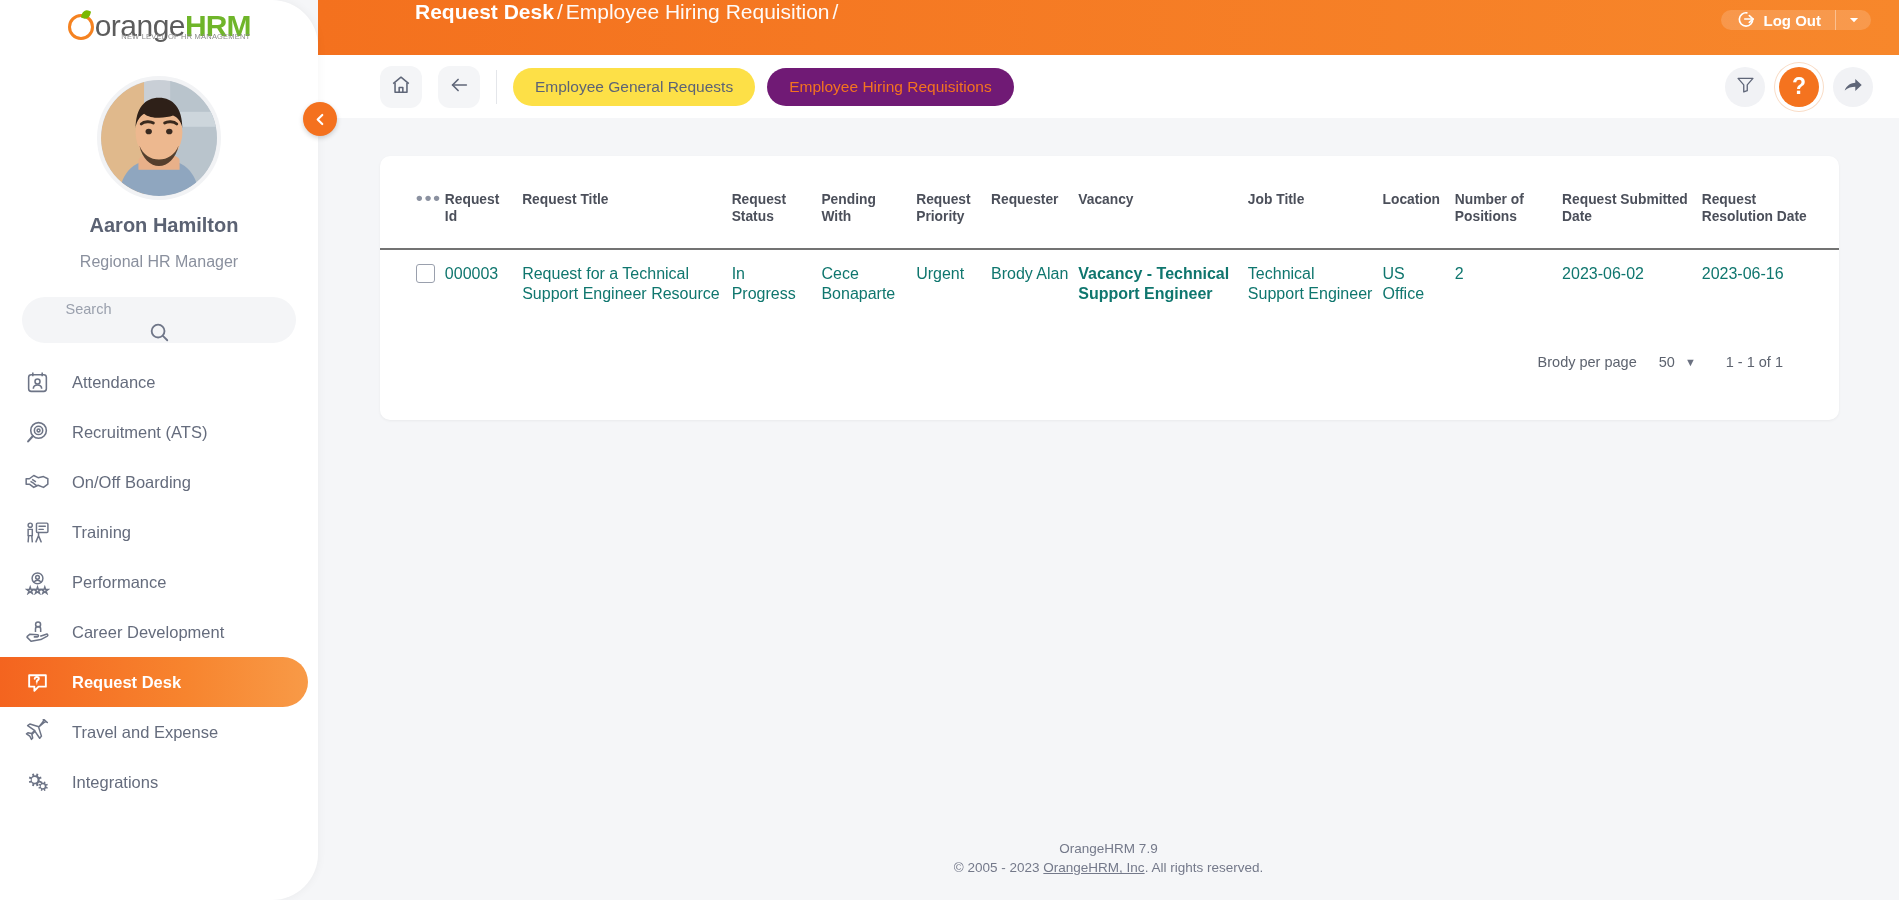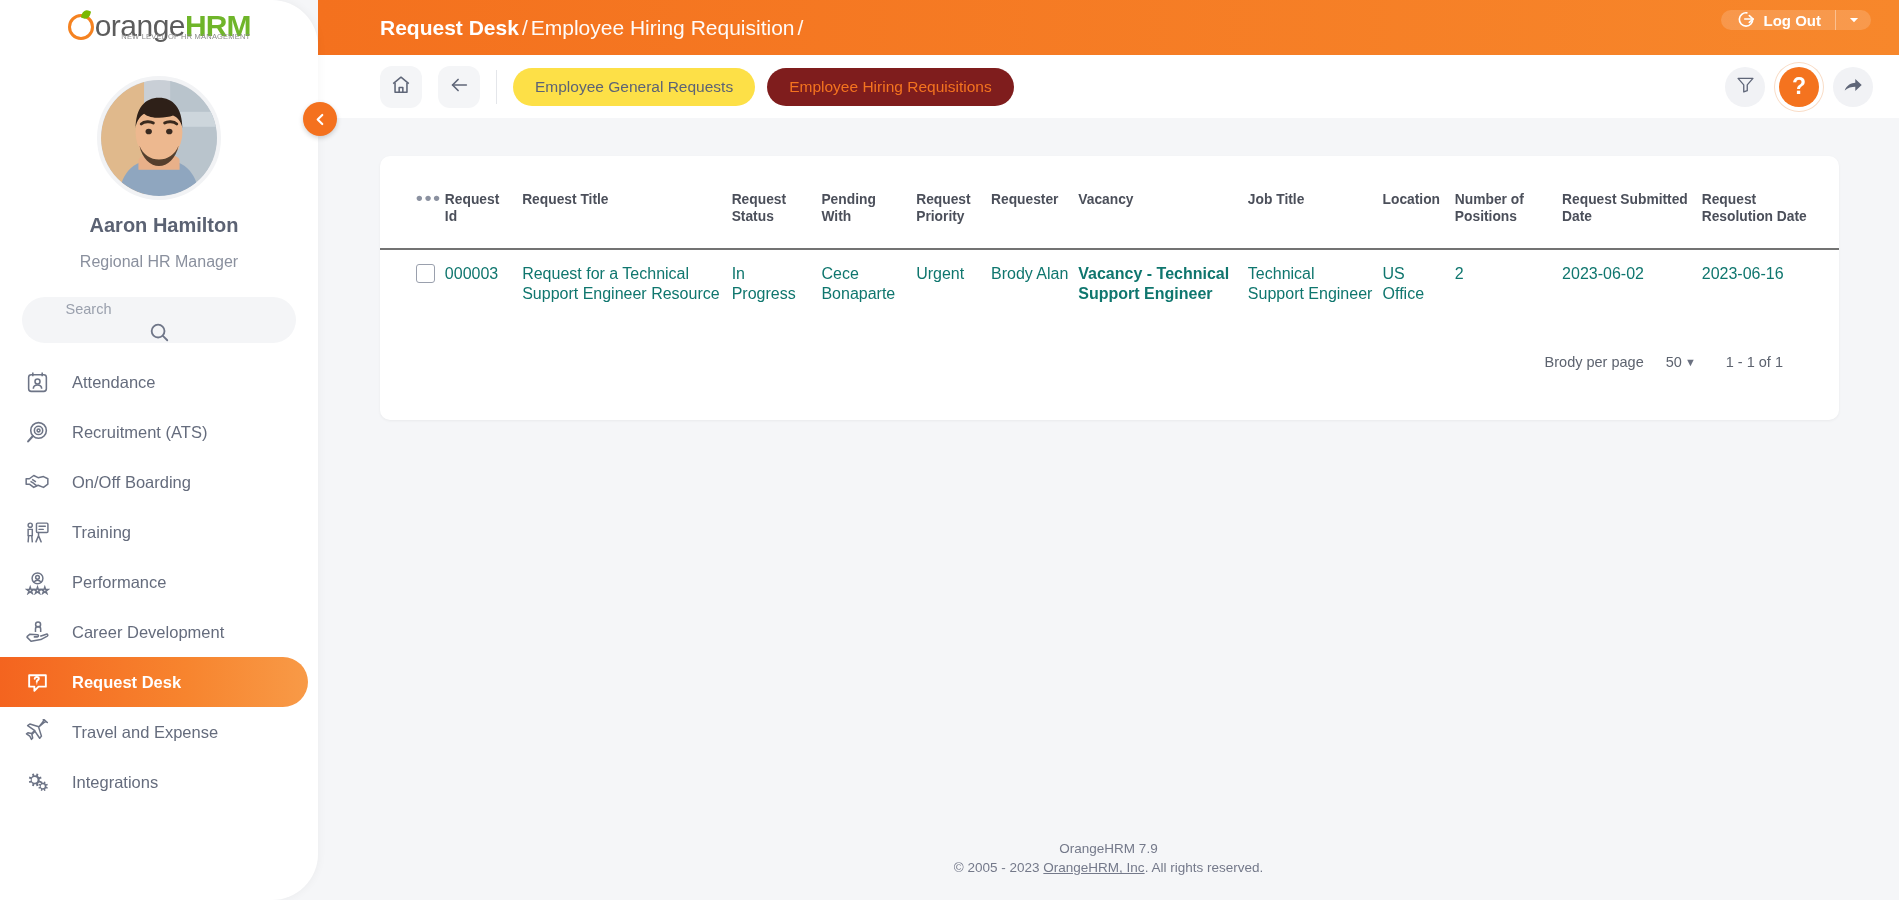--- a/index.html
+++ b/index.html
@@ -101,22 +101,23 @@
     background: #f4711e; color: #fff; z-index: 20;
     display: flex; align-items: center; justify-content: center;
     cursor: pointer; box-shadow: 0 2px 5px rgba(0,0,0,0.18);
   }
 
   
   .topbar {
     position: absolute; left: 318px; top: 0;
     width: 1581px; height: 55px;
     background: linear-gradient(90deg, #f4711e 0%, #f7872b 100%);
-    display: flex; align-items: center;
+    display: flex; align-items: flex-start;
     z-index: 3;
+    padding-left: 35px;
   }
   .breadcrumb {
     margin-left: 62px; font-size: 21px; color: #ffffff;
     z-index: 6; white-space: nowrap;
   }
   .breadcrumb .bc-strong { font-weight: 700; }
   .breadcrumb .bc-sep { font-weight: 400; opacity: 0.95; margin: 0 3px; }
   .breadcrumb .bc-light { font-weight: 400; opacity: 0.97; }
 
   .logout-wrap {
@@ -150,21 +151,21 @@
     color: #5f6678; cursor: pointer; flex-shrink: 0;
   }
   .tb-divider { width: 1px; height: 34px; background: #e4e6ea; margin: 0 16px; }
   .tab {
     height: 38px; padding: 0 22px; border-radius: 19px;
     display: flex; align-items: center;
     font-size: 15.5px; color: #5d6375;
     background: #fde047; cursor: pointer; margin-right: 12px;
     white-space: nowrap;
   }
-  .tab.active { background: #7f1d1d; color: #f4731f; }
+  .tab.active { background: #701a75; color: #f4731f; }
   .tb-right {
     position: absolute; right: 26px; display: flex;
     align-items: center; gap: 14px;
   }
   .tb-round {
     width: 40px; height: 40px; border-radius: 50%;
     background: #f1f2f5; display: flex;
     align-items: center; justify-content: center;
     color: #5f6678; cursor: pointer;
   }
@@ -217,21 +218,21 @@
     width: 19px; height: 19px; border: 1.6px solid #9aa0ad;
     border-radius: 3px; background: #fff; cursor: pointer; display: block;
   }
 
   .pager {
     display: flex; align-items: center; justify-content: flex-end;
     gap: 0; padding: 36px 56px 30px 0;
     font-size: 14.5px; color: #5d636f;
   }
   .pager .rpp-label { margin-right: 22px; }
-  .pager .rpp-value { font-weight: 400; margin-right: 3px; }
+  .pager .rpp-value { font-weight: 400; margin-right: 10px; }
   .pager .rpp-caret { color: #6b7180; font-size: 11px; margin-right: 30px; cursor: pointer; }
   .pager .range { color: #5d636f; }
 
   .footer {
     position: absolute; left: 0; right: 0; bottom: 22px;
     text-align: center; font-size: 13.5px; color: #74798a; line-height: 1.45;
   }
   .footer a { color: #74798a; text-decoration: underline; }
 </style>
 </head>

